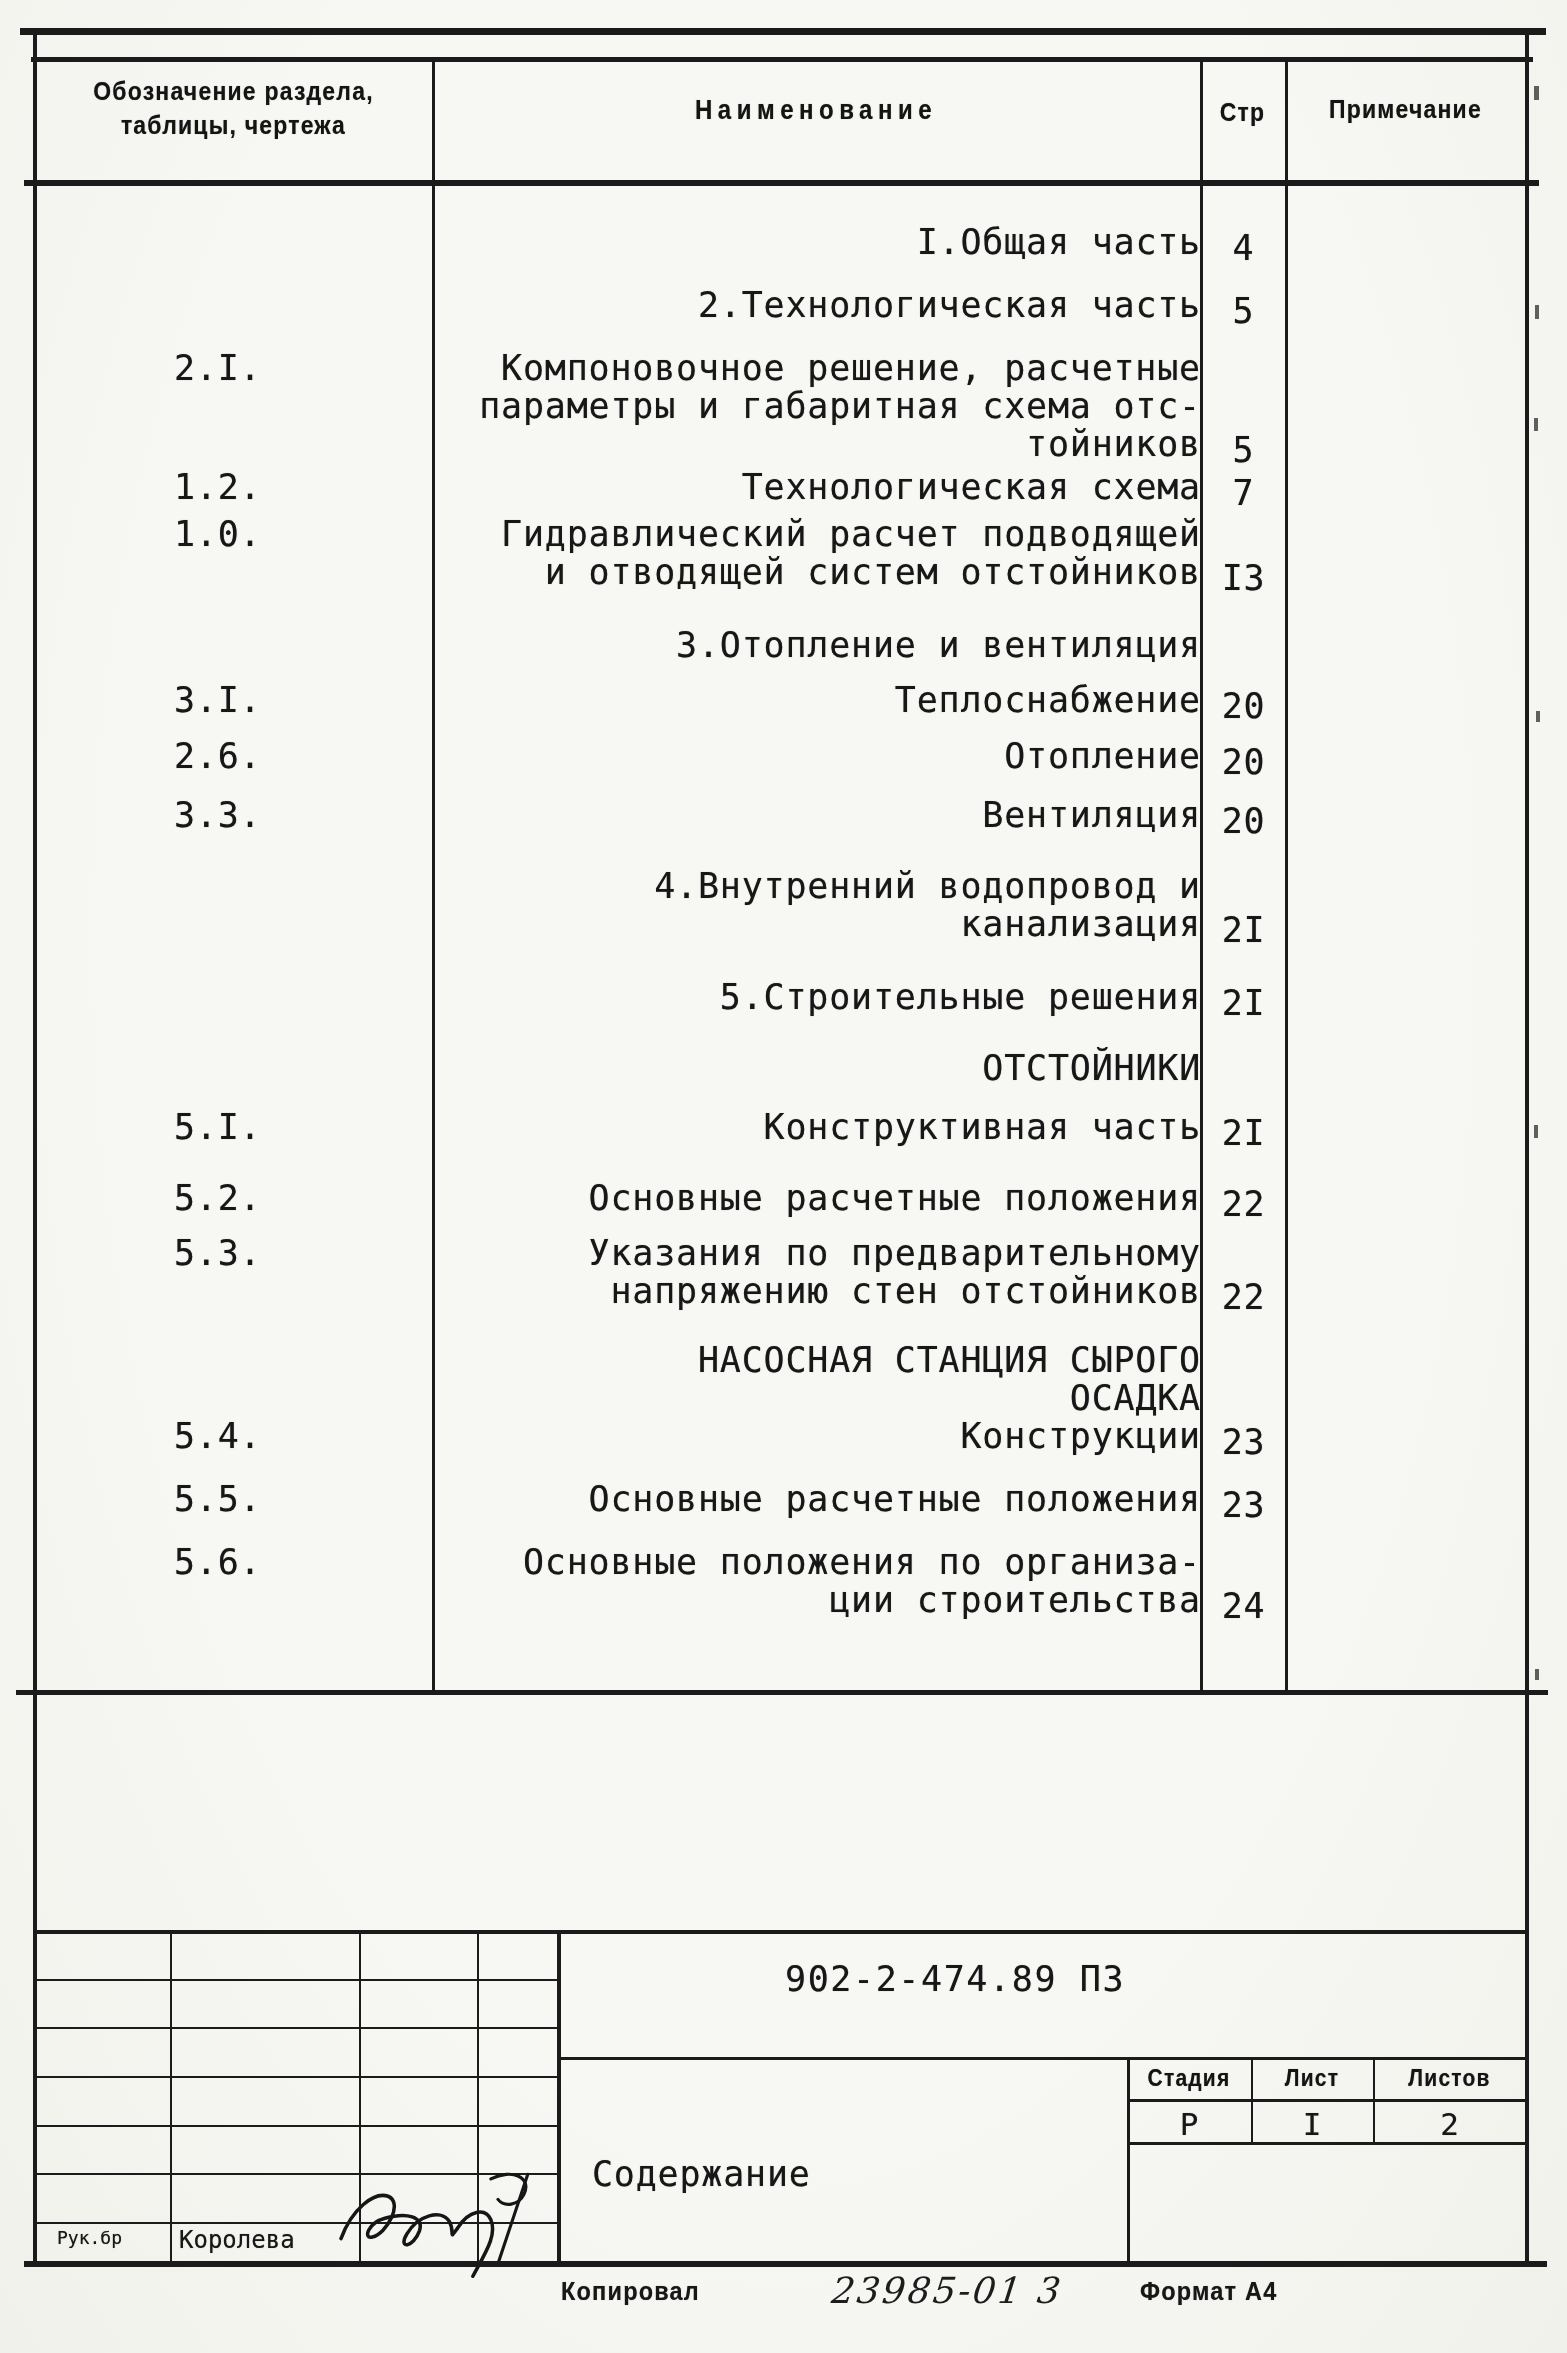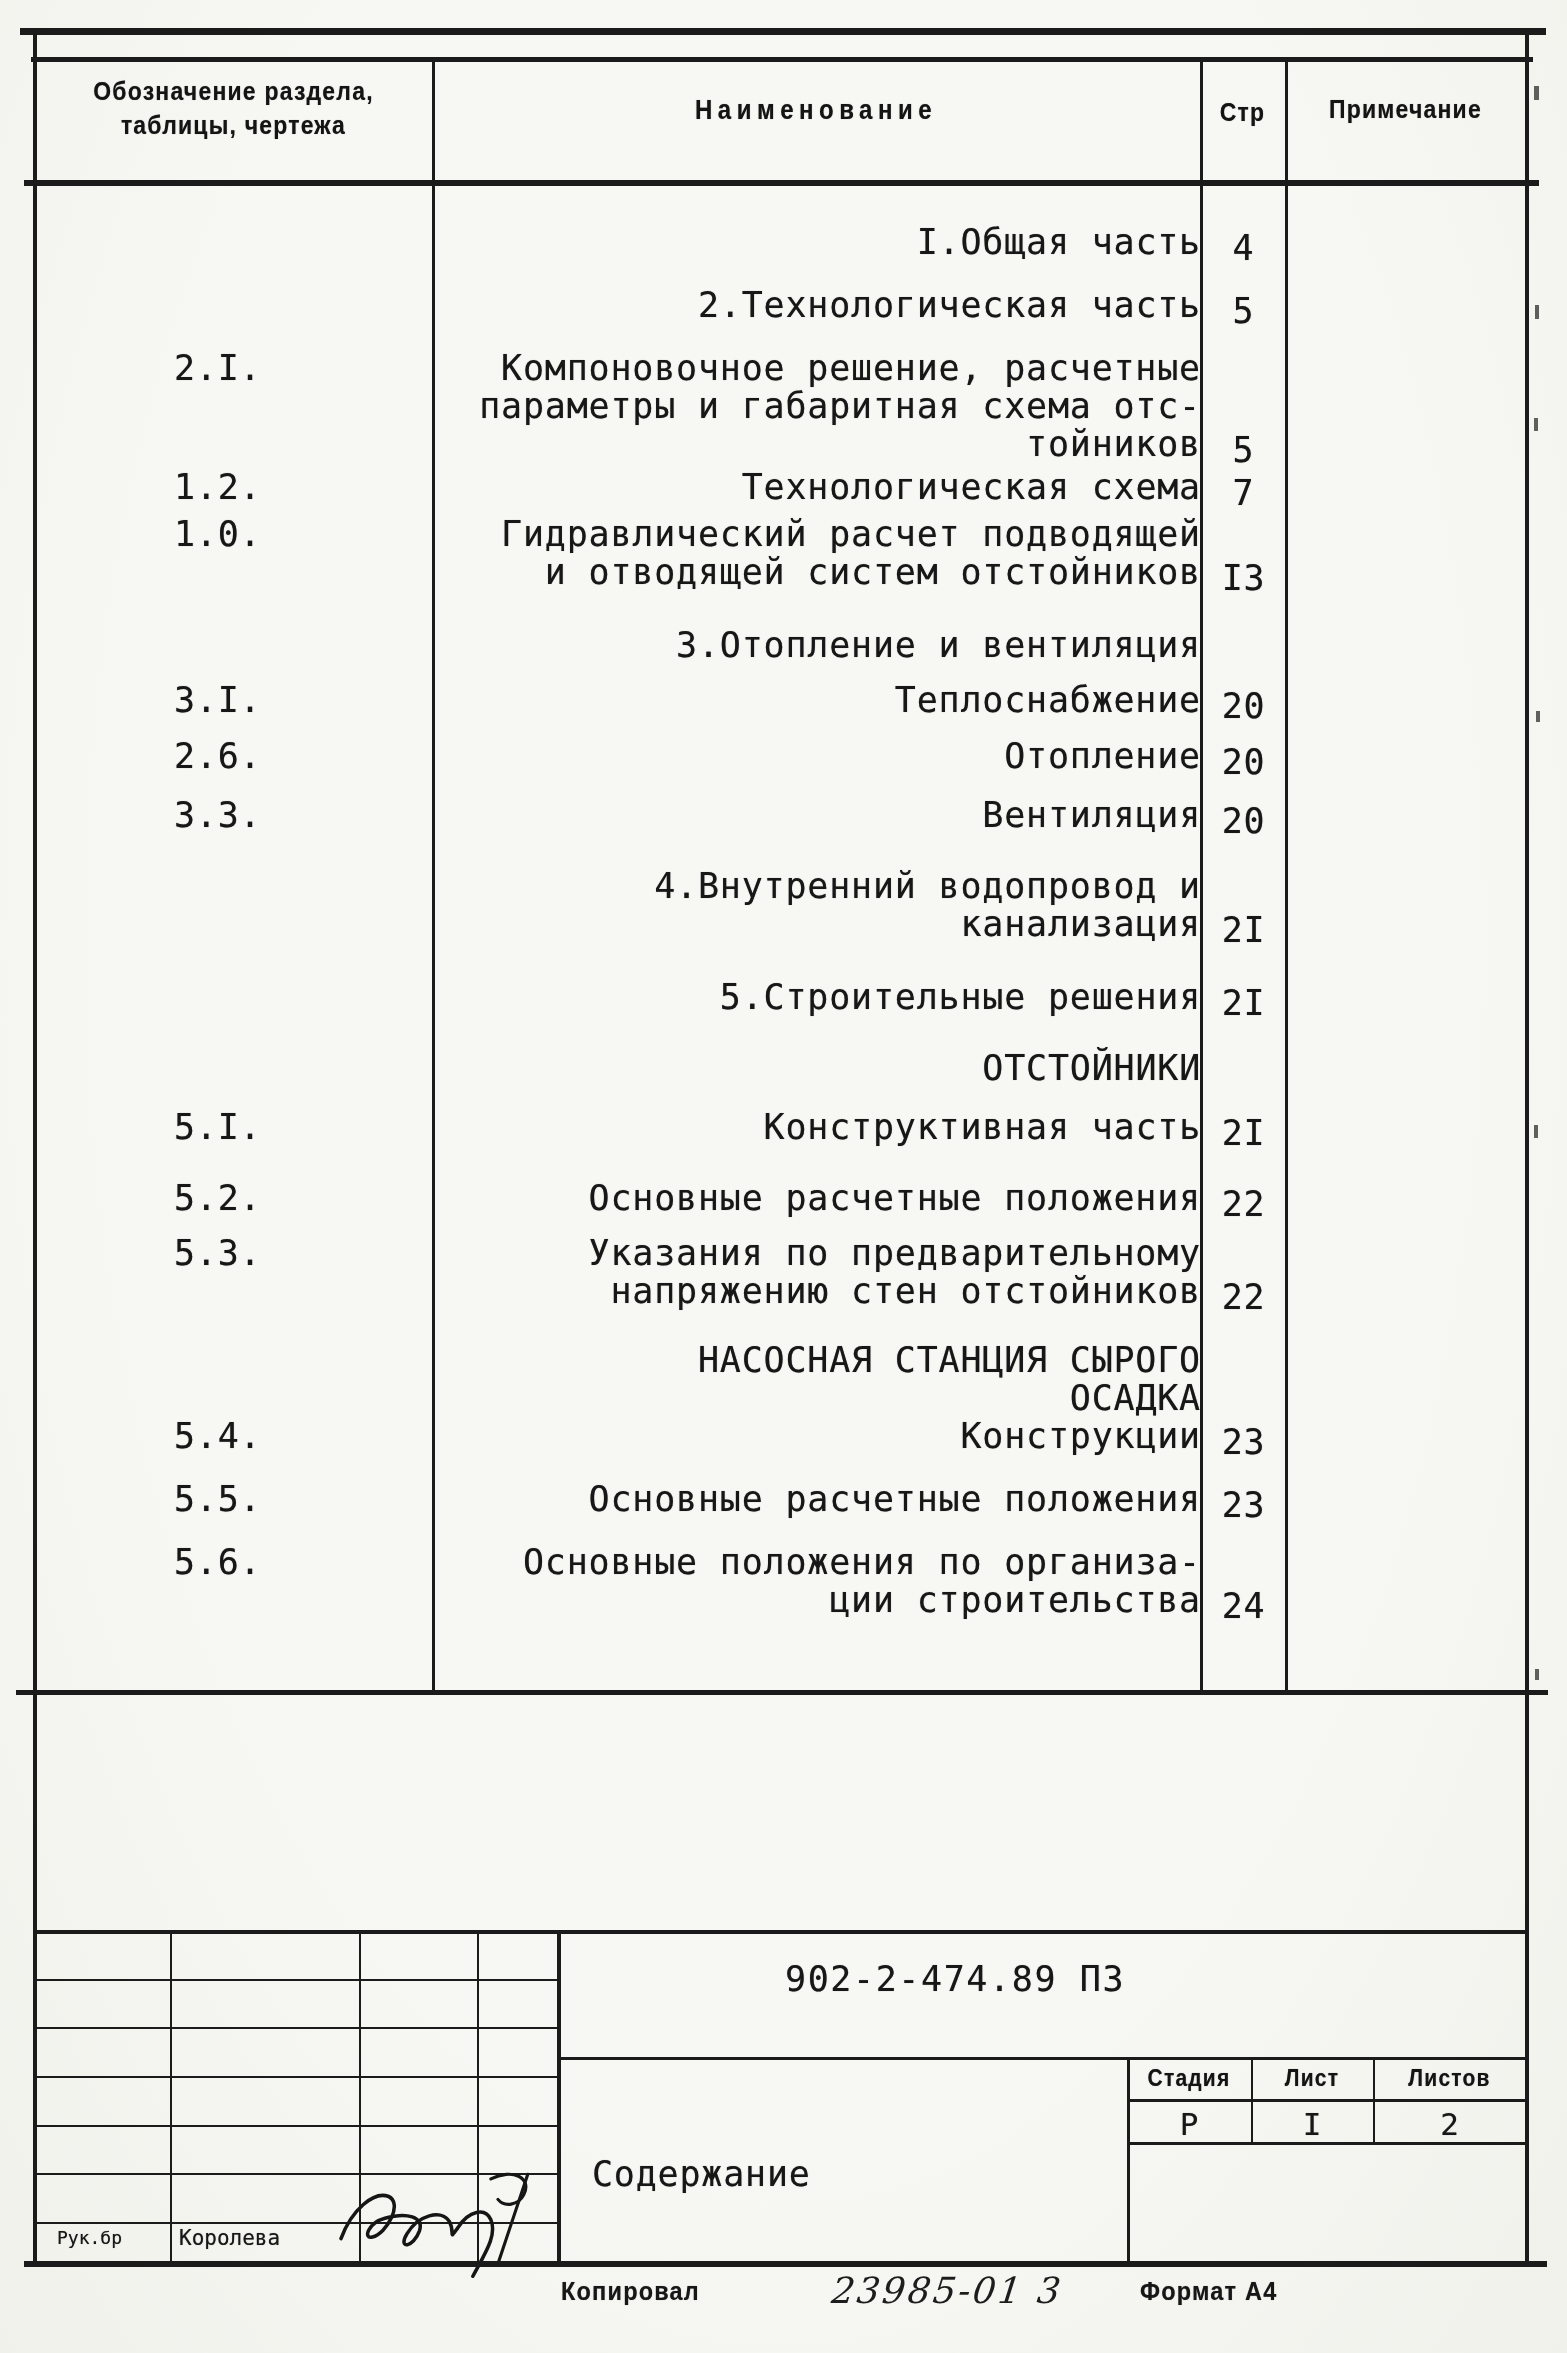--- a/index.html
+++ b/index.html
@@ -211,21 +211,21 @@
   <div class="ln" style="left:477px;top:1930px;width:2.4px;height:337px;"></div>
   <div class="ln" style="left:557px;top:1930px;width:3.9px;height:337px;"></div>
   <div class="ln" style="left:33px;top:1979px;width:527px;height:2.4px;"></div>
   <div class="ln" style="left:33px;top:2027px;width:527px;height:2.4px;"></div>
   <div class="ln" style="left:33px;top:2076px;width:527px;height:2.4px;"></div>
   <div class="ln" style="left:33px;top:2125px;width:527px;height:2.4px;"></div>
   <div class="ln" style="left:33px;top:2173px;width:527px;height:2.4px;"></div>
   <div class="ln" style="left:33px;top:2222px;width:527px;height:2.4px;"></div>
 
   <div class="abs tw" style="left:57px;top:2227px;font-size:18px;">Рук.бр</div>
-  <div class="abs tw" style="left:179px;top:2226px;font-size:21px;">Королева</div>
+  <div class="abs tw" style="left:179px;top:2226px;font-size:24px;">Королева</div>
 
   <svg class="abs" style="left:330px;top:2160px;" width="259" height="118" viewBox="0 0 330 150">
     <path d="M14,100 C28,62 56,40 74,46 C94,54 72,94 54,98 C42,101 48,80 70,74 C98,66 120,72 114,90 C106,112 86,114 98,94 C112,70 142,62 152,78 C160,92 150,104 163,86 C177,64 198,60 205,76 C213,96 198,118 182,148" stroke="#161616" stroke-width="4.5" fill="none" stroke-linecap="round"></path>
     <path d="M205,24 C232,10 258,22 247,44 C240,58 222,60 214,50" stroke="#161616" stroke-width="4" fill="none" stroke-linecap="round"></path>
     <path d="M252,18 L214,132" stroke="#161616" stroke-width="4" fill="none" stroke-linecap="round"></path>
   </svg>
 
   <div class="abs tw" style="left:785px;top:1959px;font-size:35px;letter-spacing:1.6px;">902-2-474.89  ПЗ</div>
 
   <div class="ln" style="left:557px;top:2057px;width:972px;height:3.1px;"></div>

